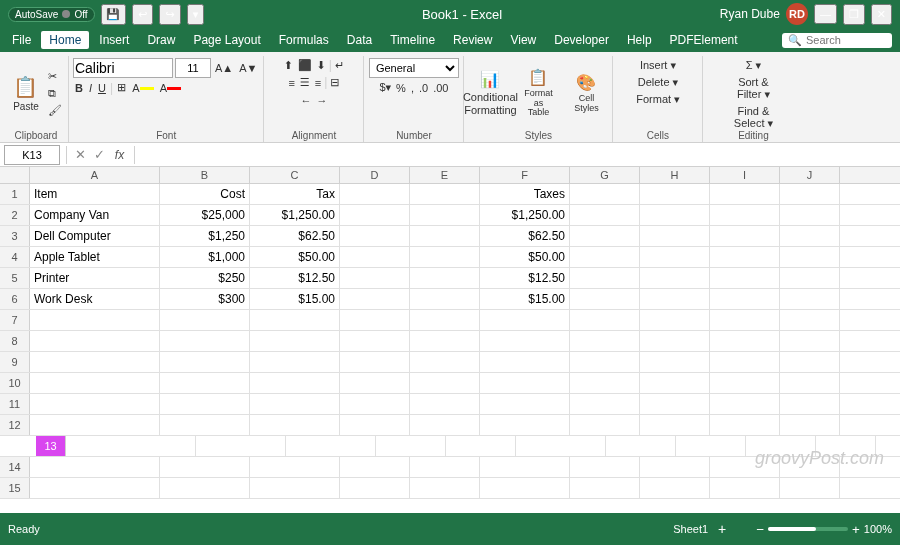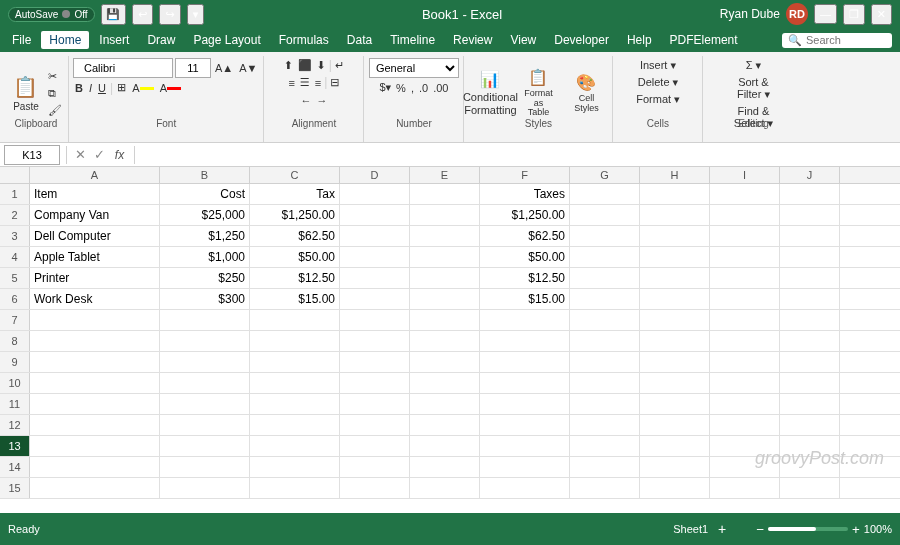--- a/index.html
+++ b/index.html
@@ -74,22 +74,22 @@
       font-size: 10px;
       gap: 2px;
     }
 
     
     .font-name-box {
       width: 100px;
       height: 20px;
       border: 1px solid #aaa;
       background: #fff;
-      font-size: 11px;
-      padding: 1px 10px;
+      font-size: 14px;
+      padding: 1px 1px;
     }
     .font-size-box {
       width: 36px;
       height: 20px;
       border: 1px solid #aaa;
       background: #fff;
       font-size: 11px;
       padding: 1px 4px;
       text-align: center;
     }
@@ -180,21 +180,21 @@
       border-right: 1px solid #d0d0d0;
       text-align: center;
       font-size: 11px;
       color: #555;
       padding: 2px 0;
       background: #f3f3f3;
       display: flex;
       align-items: center;
       justify-content: center;
     }
-    .row-num.selected { background: #14532d; color: #fff; }
+    .row-num.selected { background: #d946ef; color: #fff; margin-left: 36px; }
     .cell {
       border-right: 1px solid #e0e0e0;
       font-size: 12px;
       padding: 1px 4px;
       height: 20px;
       display: flex;
       align-items: center;
       overflow: hidden;
       white-space: nowrap;
     }
@@ -258,21 +258,21 @@
     .rib-grp {
       display: flex;
       flex-direction: column;
       border-right: 1px solid #d4d4d4;
       padding: 2px 4px 14px 4px;
       position: relative;
       min-width: fit-content;
     }
     .rib-grp-name {
       position: absolute;
-      bottom: 13px;
+      bottom: 1px;
       left: 0;
       right: 0;
       text-align: center;
       font-size: 10px;
       color: #555;
     }
     .rib-top { display: flex; align-items: center; gap: 2px; flex: 1; }
 
     .color-underline { width: 14px; height: 3px; margin-top: 1px; }
 

